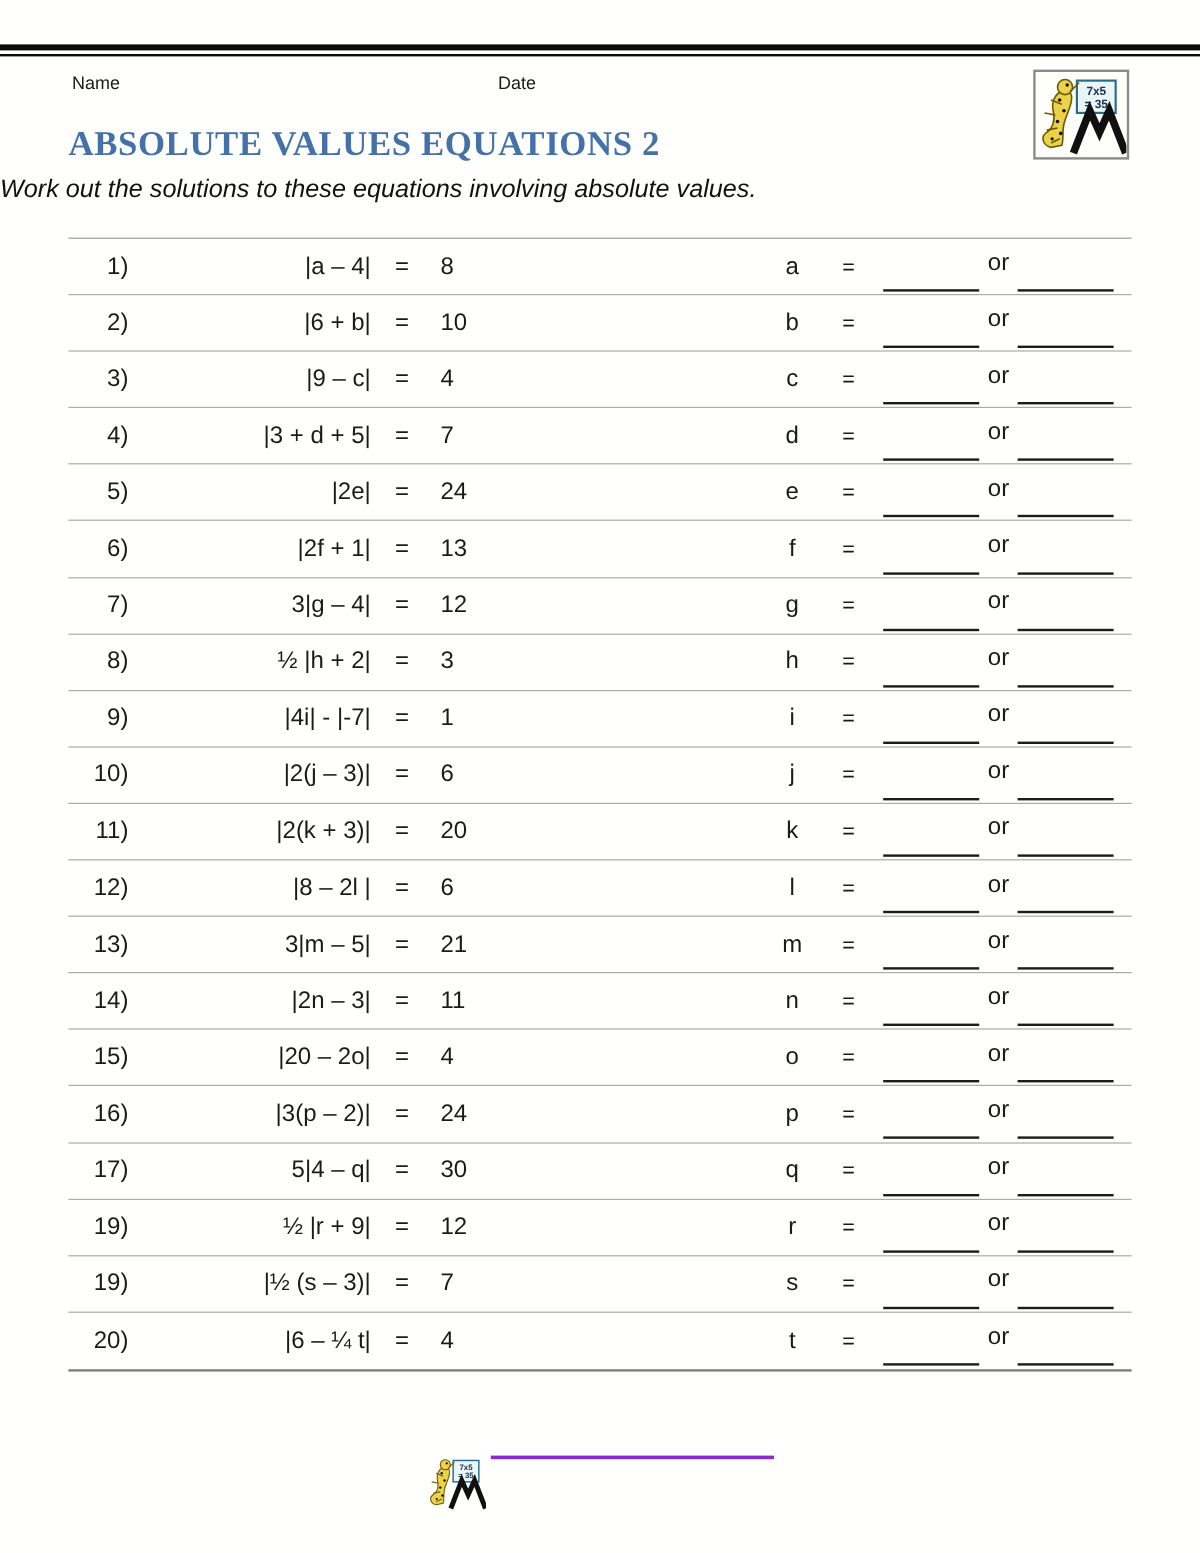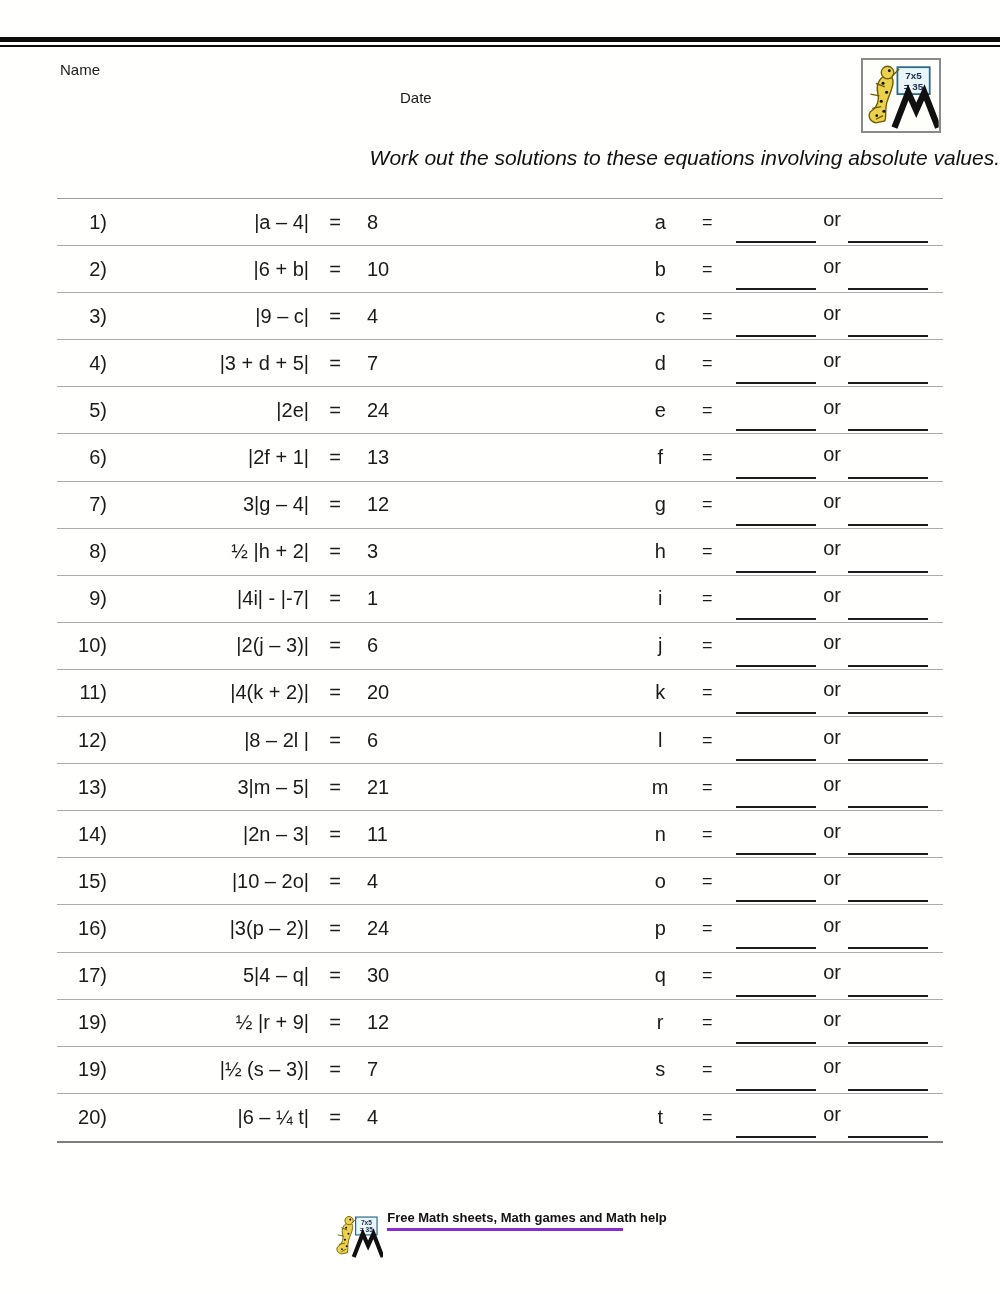--- a/index.html
+++ b/index.html
@@ -5,32 +5,32 @@
   html,body{margin:0;padding:0;background:#fff;}
   .page{
     position:relative;width:1000px;height:1294px;background:#fffffe;
     font-family:"Liberation Sans",sans-serif;color:#1a1a1a;overflow:hidden;
   }
   .top-rule{
     position:absolute;top:37px;left:0;width:1000px;height:10px;
     border-top:5px solid #0c0c0c;border-bottom:2px solid #0c0c0c;box-sizing:border-box;
   }
   .name-label{position:absolute;top:61px;left:60px;font-size:15px;}
-  .date-label{position:absolute;top:61px;left:400px;font-size:15px;margin-top:28px;}
+  .date-label{position:absolute;top:61px;left:415px;font-size:15px;}
   .logo-box{
     position:absolute;top:58px;left:861px;width:80px;height:75px;
     border:2px solid #8a8a8a;background:#fefefa;box-sizing:border-box;
   }
   .page-title{
     position:absolute;top:104px;left:57px;margin:0;
     font-family:"Liberation Serif",serif;font-weight:600;font-size:29px;
     color:#4472a8;letter-spacing:0.5px;
   }
   .subtitle{
-    position:absolute;top:146px;left:0;width:1000px;margin:0;text-align:right;
+    position:absolute;top:146px;left:0;width:1000px;margin:0;text-align:left;
     font-style:italic;font-size:21px;color:#111;
   }
   .worksheet{
     position:absolute;top:198px;left:57px;width:886px;
     border-top:1px solid #9d9d9d;border-bottom:2px solid #7e7e7e;
   }
   .row{
     display:flex;align-items:center;height:47.1px;box-sizing:border-box;
     border-bottom:1px solid #ababab;font-size:20px;
   }
@@ -98,20 +98,21 @@
 
   <span class="name-label">Name</span>
   <span class="date-label">Date</span>
 
   <div class="logo-box">
     <svg width="76" height="70" viewBox="0 0 84 78">
       <use href="#sala-logo"></use>
     </svg>
   </div>
 
+  <h1 class="page-title">ABSOLUTE VALUES EQUATIONS 2</h1>
   <p class="subtitle">Work out the solutions to these equations involving absolute values.</p>
 
   <div class="worksheet">
 
       <div class="row">
         <span class="num">1)</span>
         <span class="expr">|a – 4|</span>
         <span class="eq">=</span>
         <span class="val">8</span>
         <span class="var">a</span>
@@ -234,21 +235,21 @@
         <span class="var">j</span>
         <span class="eq2">=</span>
         <span class="blank"></span>
         <span class="or">or</span>
         <span class="blank"></span>
         <span class="row-end-pad"></span>
       </div>
 
       <div class="row">
         <span class="num">11)</span>
-        <span class="expr">|4(k + 2)|</span>
+        <span class="expr">|2(k + 3)|</span>
         <span class="eq">=</span>
         <span class="val">20</span>
         <span class="var">k</span>
         <span class="eq2">=</span>
         <span class="blank"></span>
         <span class="or">or</span>
         <span class="blank"></span>
         <span class="row-end-pad"></span>
       </div>
 
@@ -286,21 +287,21 @@
         <span class="var">n</span>
         <span class="eq2">=</span>
         <span class="blank"></span>
         <span class="or">or</span>
         <span class="blank"></span>
         <span class="row-end-pad"></span>
       </div>
 
       <div class="row">
         <span class="num">15)</span>
-        <span class="expr">|10 – 2o|</span>
+        <span class="expr">|20 – 2o|</span>
         <span class="eq">=</span>
         <span class="val">4</span>
         <span class="var">o</span>
         <span class="eq2">=</span>
         <span class="blank"></span>
         <span class="or">or</span>
         <span class="blank"></span>
         <span class="row-end-pad"></span>
       </div>
 
@@ -369,19 +370,18 @@
         <span class="row-end-pad"></span>
       </div>
     </div>
 
   <div class="footer">
     <div class="footer-inner">
       <svg class="footer-logo" width="50" height="47" viewBox="0 0 84 78">
         <use href="#sala-logo"></use>
       </svg>
       <div class="footer-right">
-        <div class="tagline">Free Math sheets, Math games and Math help</div>
         <div class="tagline-rule"></div>
       </div>
     </div>
   </div>
 
 </div>
 
 </body></html>

